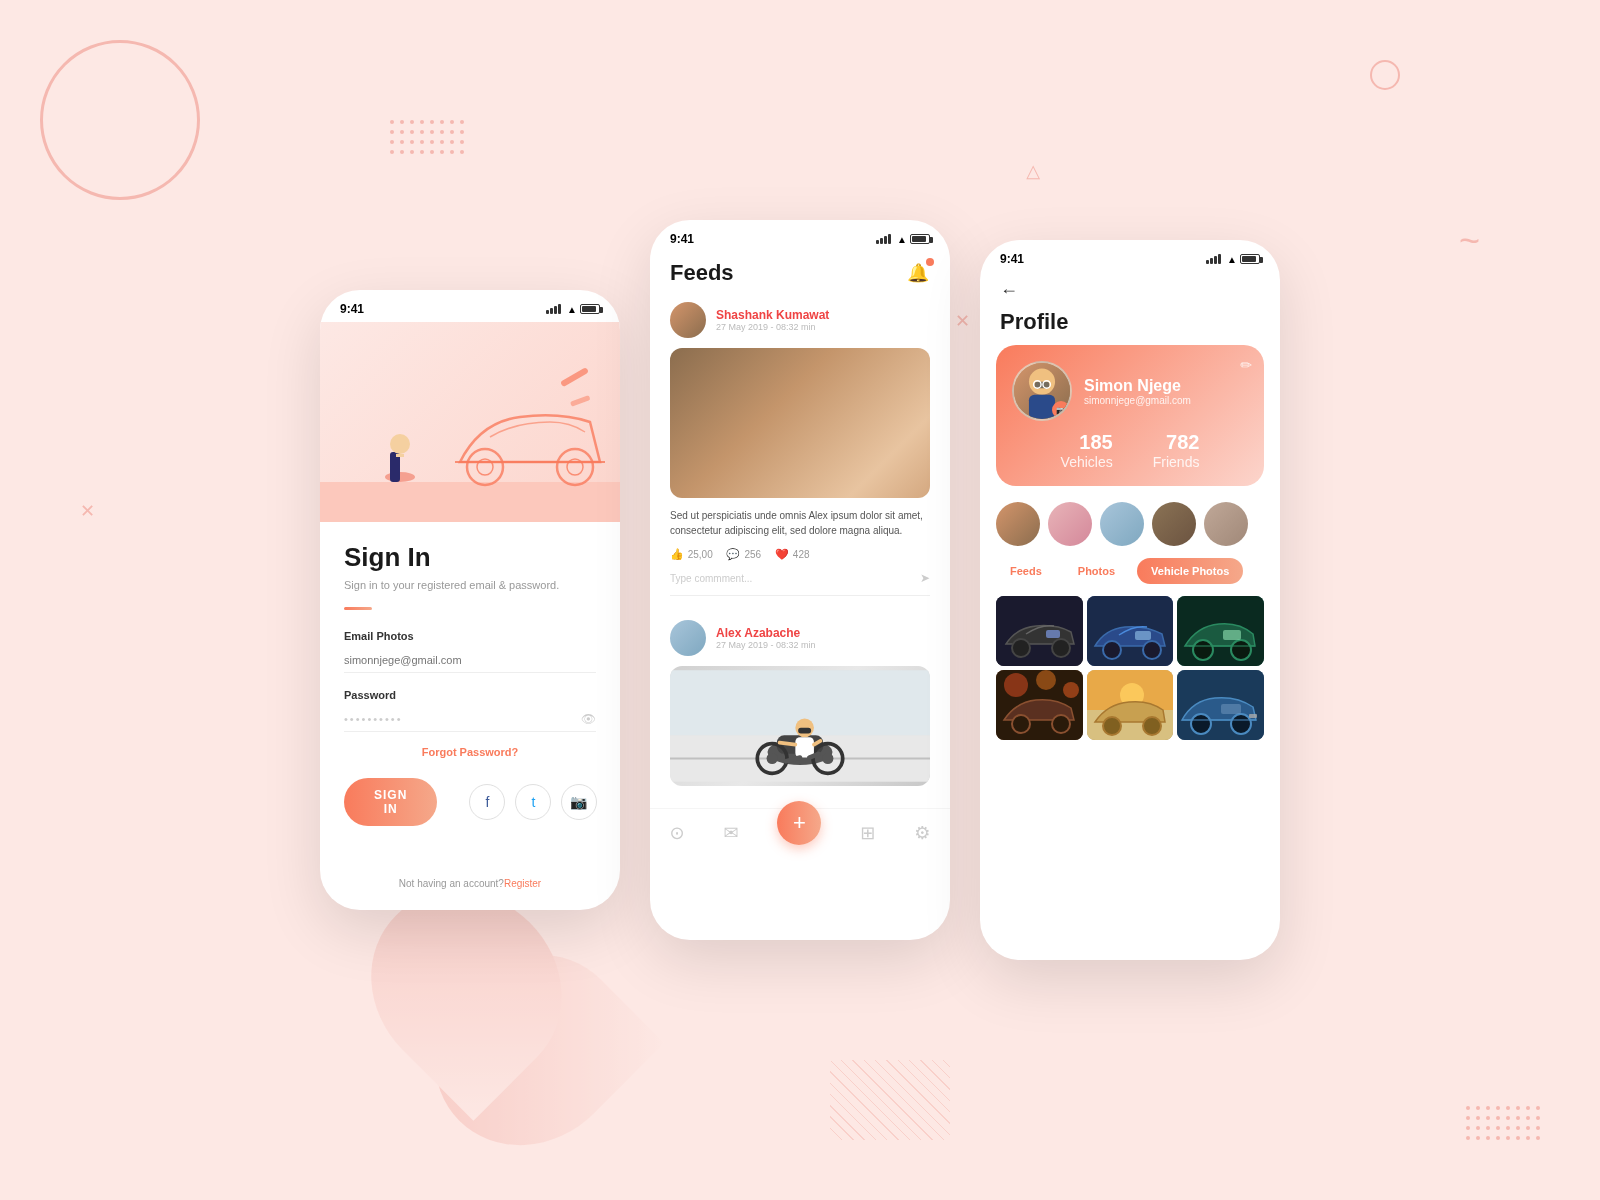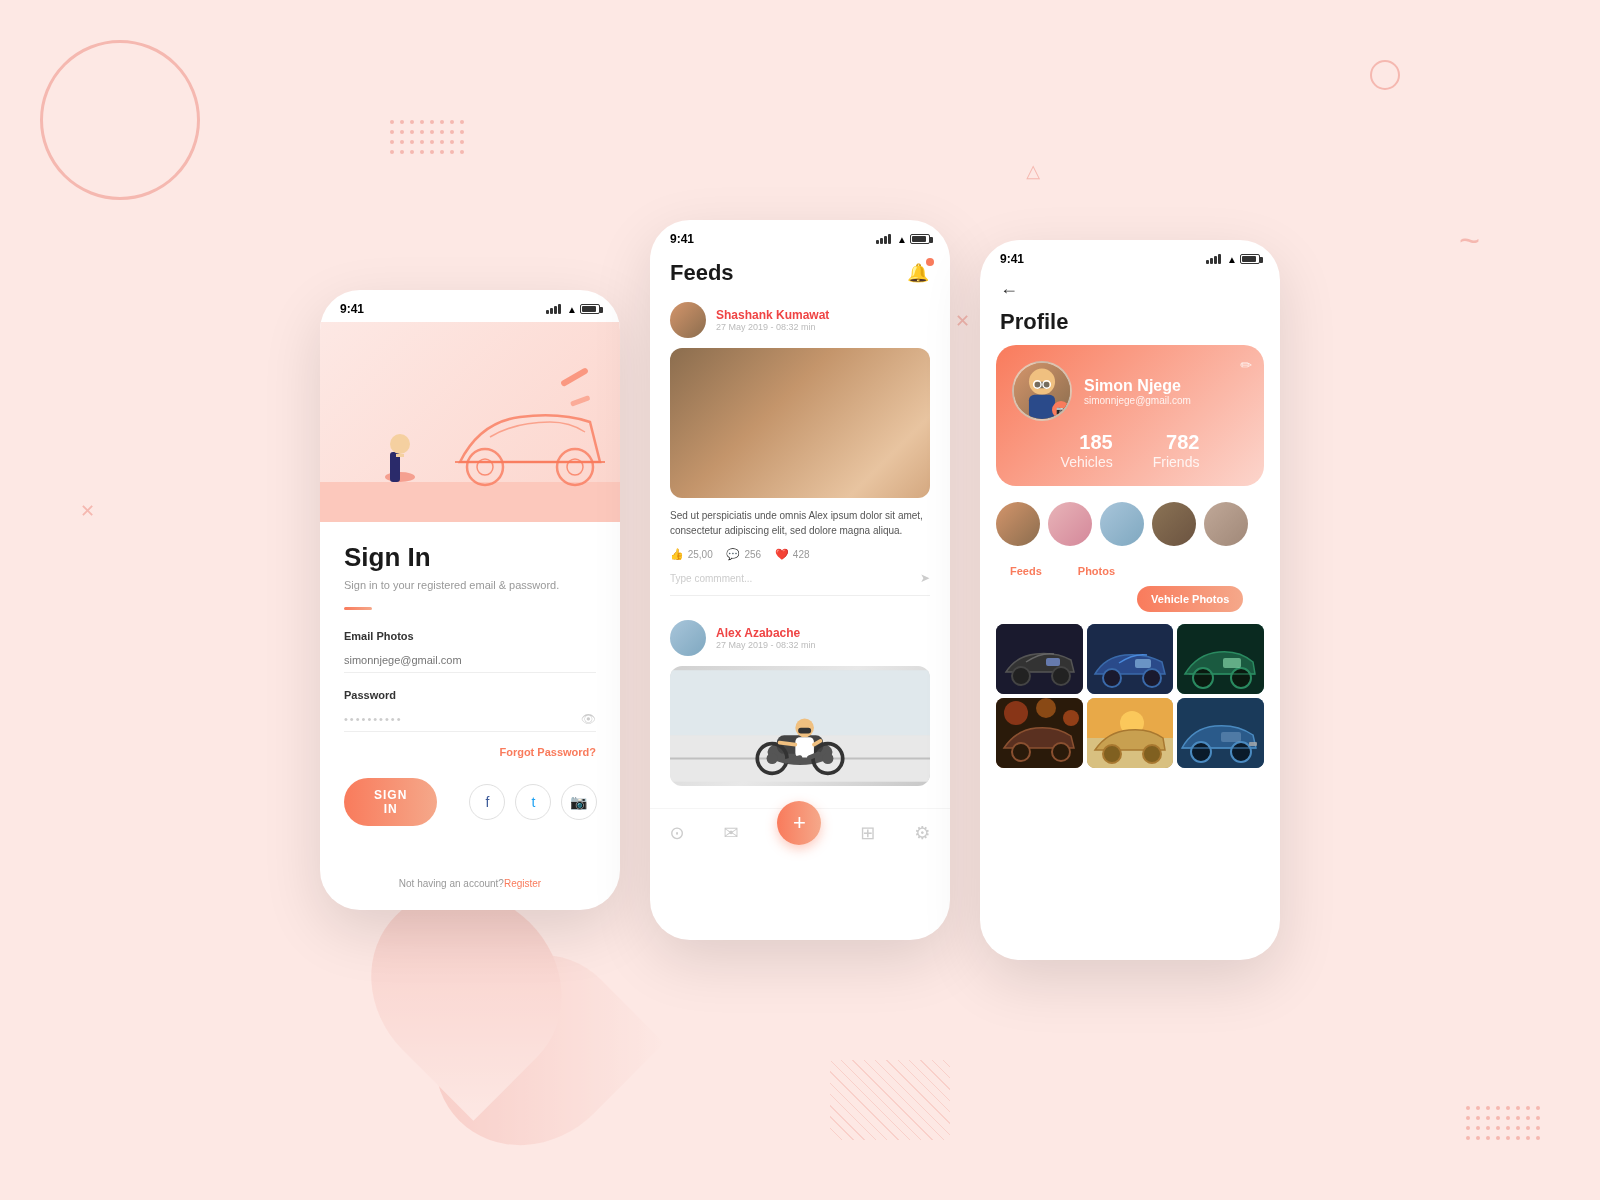--- a/index.html
+++ b/index.html
@@ -177,21 +177,21 @@
     }
     .password-dots {
       flex: 1;
       font-size: 11px;
       color: #ccc;
       letter-spacing: 2px;
       padding: 6px 0;
     }
     .eye-icon { color: #ccc; font-size: 12px; }
     .forgot-link {
-      text-align: right;
+      text-align: center;
       font-size: 11px;
       color: #f97b5c;
       font-weight: 600;
       margin-bottom: 20px;
     }
     .signin-btn {
       background: linear-gradient(to right, #f97b5c, #f5a88a);
       color: white;
       border: none;
       border-radius: 25px;
@@ -413,21 +413,20 @@
     .tab-item {
       padding: 7px 14px;
       border-radius: 20px;
       font-size: 11px;
       font-weight: 600;
       cursor: pointer;
     }
     .tab-active {
       background: linear-gradient(to right, #f97b5c, #f5a88a);
       color: white;
-      margin-top: 28px;
     }
     .tab-inactive { color: #f97b5c; background: transparent; }
 
     .vehicle-grid {
       display: grid;
       grid-template-columns: repeat(3, 1fr);
       gap: 4px;
       padding: 0 16px;
     }
     .vehicle-thumb {

